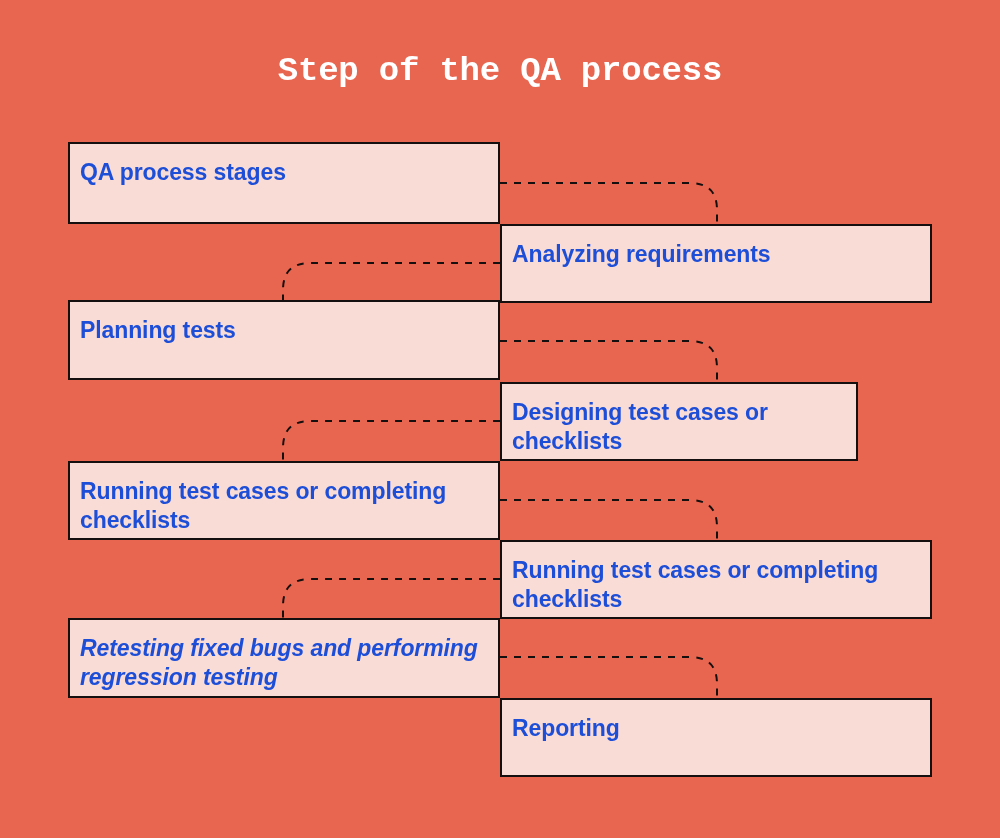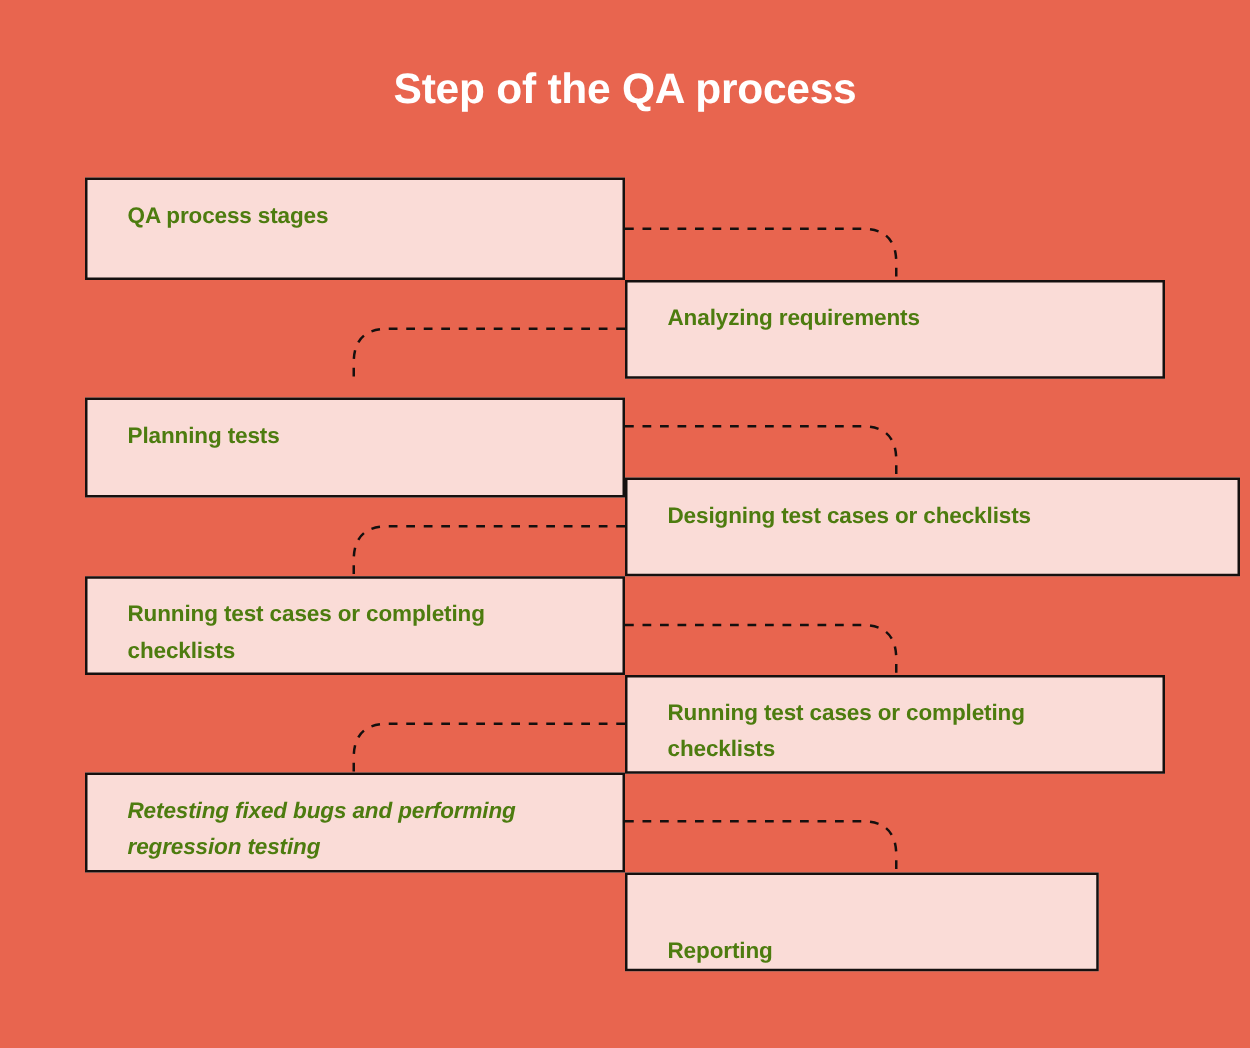--- a/index.html
+++ b/index.html
@@ -17,20 +17,21 @@
   #page-title {
     position: absolute;
     left: 0;
     top: 52px;
     width: 1000px;
     text-align: center;
     color: #ffffff;
     font-size: 34px;
     font-weight: bold;
     letter-spacing: -0.2px;
+    font-family: Liberation Mono, monospace;
   }
   #flow {
     position: absolute;
     left: 0;
     top: 0;
     width: 1000px;
     height: 838px;
   }
   #connectors {
     position: absolute;
@@ -44,25 +45,25 @@
     position: absolute;
     box-sizing: border-box;
     background: #fadcd7;
     border: 2px solid #15100f;
     display: flex;
     align-items: flex-start;
     z-index: 2;
   }
   .node-label {
     display: block;
-    color: #4d7c0f;
-    font-size: 18px;
+    color: #1d4ed8;
+    font-size: 23px;
     font-weight: bold;
     line-height: 29px;
-    padding: 14px 0 0 32px;
+    padding: 14px 0 0 10px;
     letter-spacing: -0.1px;
     white-space: pre-line;
   }
 </style>
 </head>
 <body>
 
 <div id="page-title">Step of the QA process</div>
 
 <svg id="connectors" viewBox="0 0 1000 838" width="1000" height="838" aria-hidden="true">
@@ -75,34 +76,34 @@
     <path d="M 500 657 L 690 657 Q 717 657 717 684 L 717 698" fill="none" stroke="#15100F" stroke-width="2" stroke-dasharray="7 7" stroke-linecap="butt"></path>
   </svg>
 
 <div id="flow">
     <div class="node" style="left: 68px; top: 142px; width: 432px; height: 82px;">
       <span class="node-label">QA process stages</span>
     </div>
     <div class="node" style="left: 500px; top: 224px; width: 432px; height: 79px; text-align: center;">
       <span class="node-label">Analyzing requirements</span>
     </div>
-    <div class="node" style="left: 68px; top: 318px; width: 432px; height: 80px;">
+    <div class="node" style="left: 68px; top: 300px; width: 432px; height: 80px;">
       <span class="node-label">Planning tests</span>
     </div>
-    <div class="node" style="left: 500px; top: 382px; width: 492px; height: 79px; text-align: center;">
+    <div class="node" style="left: 500px; top: 382px; width: 358px; height: 79px;">
       <span class="node-label">Designing test cases or checklists</span>
     </div>
     <div class="node" style="left: 68px; top: 461px; width: 432px; height: 79px;">
       <span class="node-label">Running test cases or completing
 checklists</span>
     </div>
     <div class="node" style="left: 500px; top: 540px; width: 432px; height: 79px;">
       <span class="node-label">Running test cases or completing
 checklists</span>
     </div>
     <div class="node" style="left: 68px; top: 618px; width: 432px; height: 80px; font-style: italic;">
       <span class="node-label">Retesting fixed bugs and performing
 regression testing</span>
     </div>
-    <div class="node" style="left: 500px; top: 698px; width: 379px; height: 79px; align-items: flex-end;">
+    <div class="node" style="left: 500px; top: 698px; width: 432px; height: 79px;">
       <span class="node-label">Reporting</span>
     </div>
   </div>
 
 </body></html>

